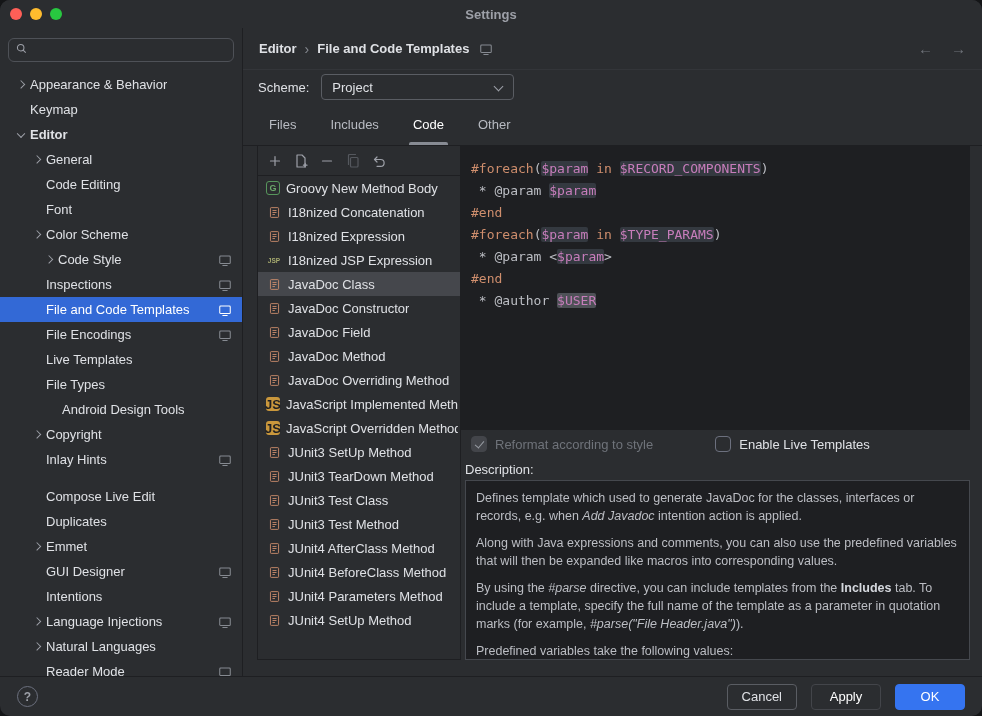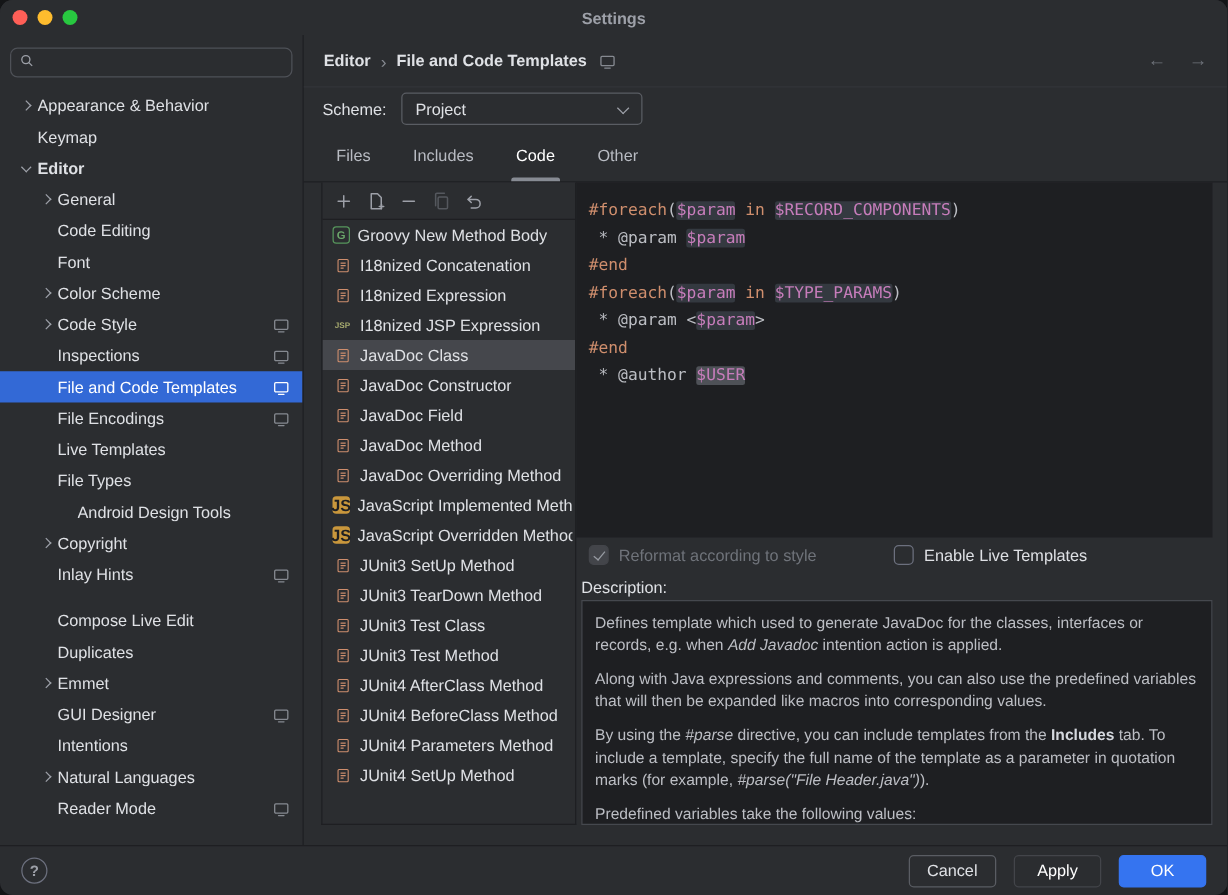--- a/index.html
+++ b/index.html
@@ -145,21 +145,21 @@
             <span class="tree-label">Code Editing</span>
           </div>
           <div class="tree-row" style="padding-left: 30px;">
             <span class="chev none"></span>
             <span class="tree-label">Font</span>
           </div>
           <div class="tree-row" style="padding-left: 30px;">
             <span class="chev right"></span>
             <span class="tree-label">Color Scheme</span>
           </div>
-          <div class="tree-row" style="padding-left: 30px;">
+          <div class="tree-row" style="padding-left: 42px;">
             <span class="chev right"></span>
             <span class="tree-label">Code Style</span>
             <span class="screen-ic">
               <svg viewBox="0 0 16 16">
                 <rect x="2" y="3.5" width="12" height="8.5" rx="1"></rect>
                 <path d="M5.5 14.2h5"></path>
               </svg>
             </span>
           </div>
           <div class="tree-row" style="padding-left: 30px;">
@@ -236,20 +236,30 @@
             <span class="screen-ic">
               <svg viewBox="0 0 16 16">
                 <rect x="2" y="3.5" width="12" height="8.5" rx="1"></rect>
                 <path d="M5.5 14.2h5"></path>
               </svg>
             </span>
           </div>
           <div class="tree-row" style="padding-left: 30px;">
             <span class="chev none"></span>
             <span class="tree-label">Intentions</span>
+          </div>
+          <div class="tree-row" style="padding-left: 30px;">
+            <span class="chev right"></span>
+            <span class="tree-label">Language Injections</span>
+            <span class="screen-ic">
+              <svg viewBox="0 0 16 16">
+                <rect x="2" y="3.5" width="12" height="8.5" rx="1"></rect>
+                <path d="M5.5 14.2h5"></path>
+              </svg>
+            </span>
           </div>
           <div class="tree-row" style="padding-left: 30px;">
             <span class="chev right"></span>
             <span class="tree-label">Natural Languages</span>
           </div>
           <div class="tree-row" style="padding-left: 30px;">
             <span class="chev none"></span>
             <span class="tree-label">Reader Mode</span>
             <span class="screen-ic">
               <svg viewBox="0 0 16 16">

